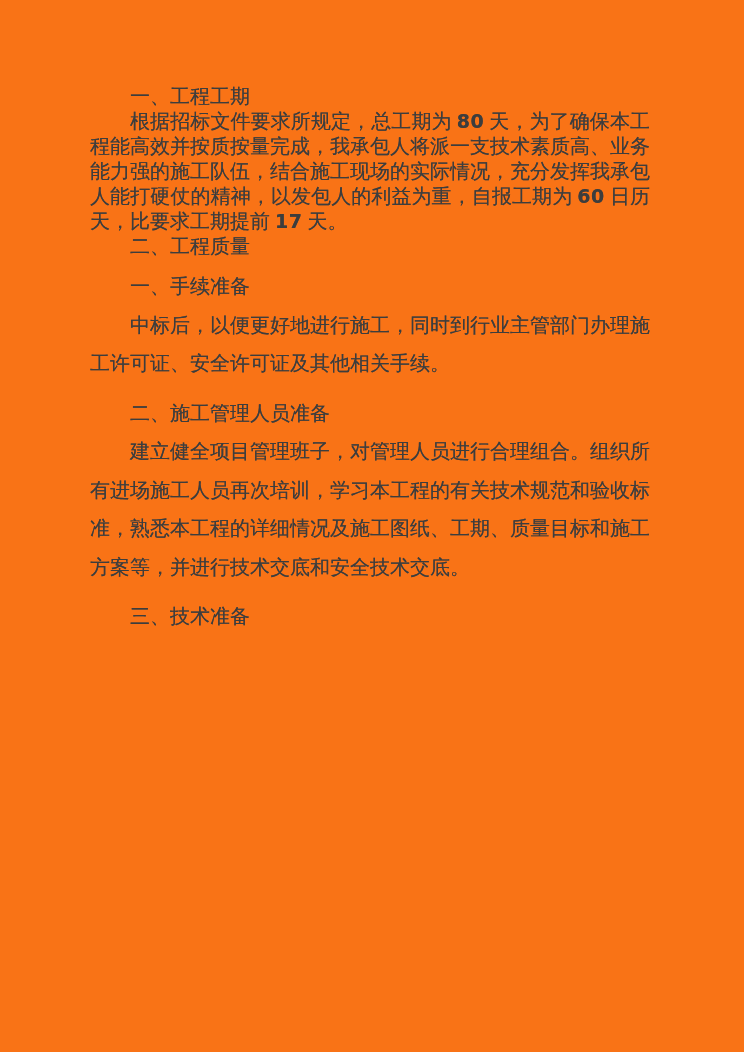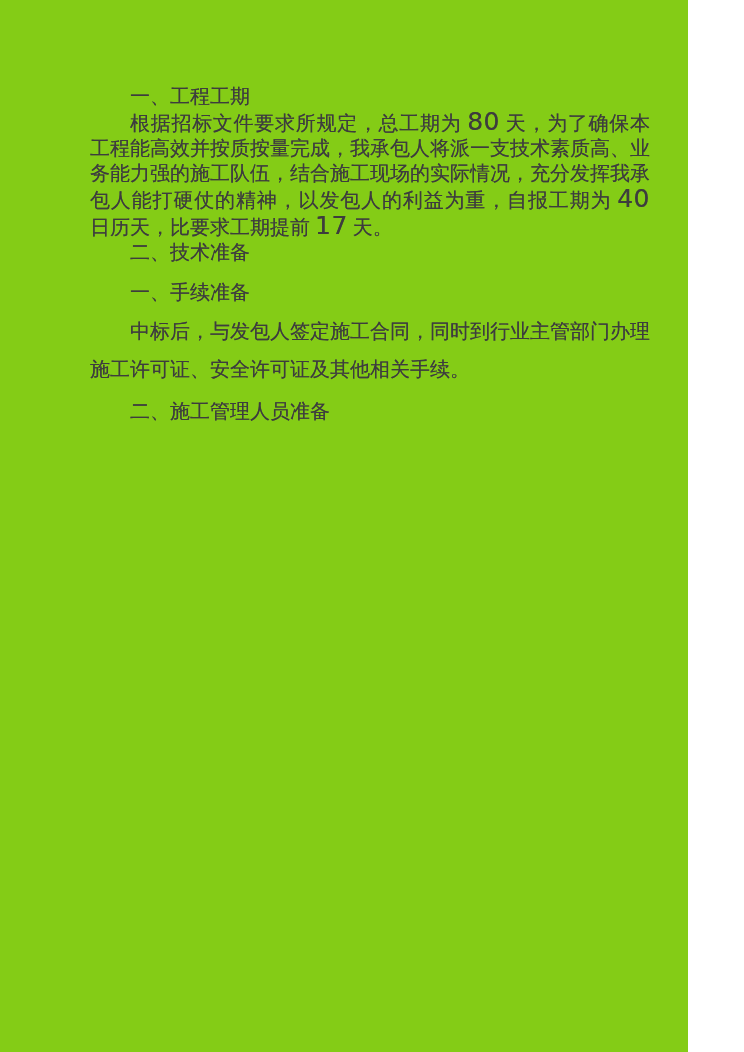--- a/index.html
+++ b/index.html
@@ -1,69 +1,71 @@
 <!DOCTYPE html>
 <html><head>
 <meta charset="utf-8">
 <style>
   html, body { margin: 0; padding: 0; }
   body { background: #ffffff; }
 
   .page {
     position: relative;
-    width: 688px;
+    width: 744px;
     height: 1052px;
-    background: #84cc16;
+    background: #f97316;
     overflow: hidden;
     font-family: "Liberation Serif", "DejaVu Serif", serif;
   }
 
   .content {
     position: absolute;
     left: 90px;
     top: 84px;
     width: 560px;
     color: #3d3d3d;
     font-size: 20px;
     text-align: justify;
     text-shadow: 0 0 0.6px rgba(70,70,70,0.85);
   }
 
   .sec-a { line-height: 25px; }
   .sec-b { line-height: 38.5px; margin-top: 3px; }
 
   .content p { margin: 0; text-indent: 2em; }
-  .sec-b p.hd { margin-top: 3px; }
+  .sec-b p.hd { margin-top: 11px; }
   .sec-b p.hd:first-child { margin-top: 8px; }
 
   .chapter {
     text-align: center;
     text-indent: 0 !important;
   }
 
   
   .num {
     font-family: "DejaVu Sans", "Liberation Sans", sans-serif;
-    font-weight: 400;
-    font-size: 25px;
+    font-weight: 700;
+    font-size: 19px;
     letter-spacing: 0.5px;
   }
 </style>
 </head>
 <body>
 
 <div class="page">
   <div class="content">
 
     <div class="sec-a">
       <p class="hd">一、工程工期</p>
-      <p>根据招标文件要求所规定，总工期为 <span class="num">80</span> 天，为了确保本工程能高效并按质按量完成，我承包人将派一支技术素质高、业务能力强的施工队伍，结合施工现场的实际情况，充分发挥我承包人能打硬仗的精神，以发包人的利益为重，自报工期为 <span class="num">40</span> 日历天，比要求工期提前 <span class="num">17</span> 天。</p>
-      <p class="hd">二、技术准备</p>
+      <p>根据招标文件要求所规定，总工期为 <span class="num">80</span> 天，为了确保本工程能高效并按质按量完成，我承包人将派一支技术素质高、业务能力强的施工队伍，结合施工现场的实际情况，充分发挥我承包人能打硬仗的精神，以发包人的利益为重，自报工期为 <span class="num">60</span> 日历天，比要求工期提前 <span class="num">17</span> 天。</p>
+      <p class="hd">二、工程质量</p>
     </div>
 
     <div class="sec-b">
       <p class="hd">一、手续准备</p>
-      <p>中标后，与发包人签定施工合同，同时到行业主管部门办理施工许可证、安全许可证及其他相关手续。</p>
+      <p>中标后，以便更好地进行施工，同时到行业主管部门办理施工许可证、安全许可证及其他相关手续。</p>
       <p class="hd">二、施工管理人员准备</p>
+      <p>建立健全项目管理班子，对管理人员进行合理组合。组织所有进场施工人员再次培训，学习本工程的有关技术规范和验收标准，熟悉本工程的详细情况及施工图纸、工期、质量目标和施工方案等，并进行技术交底和安全技术交底。</p>
+      <p class="hd">三、技术准备</p>
     </div>
 
   </div>
 </div>
 
 </body></html>

